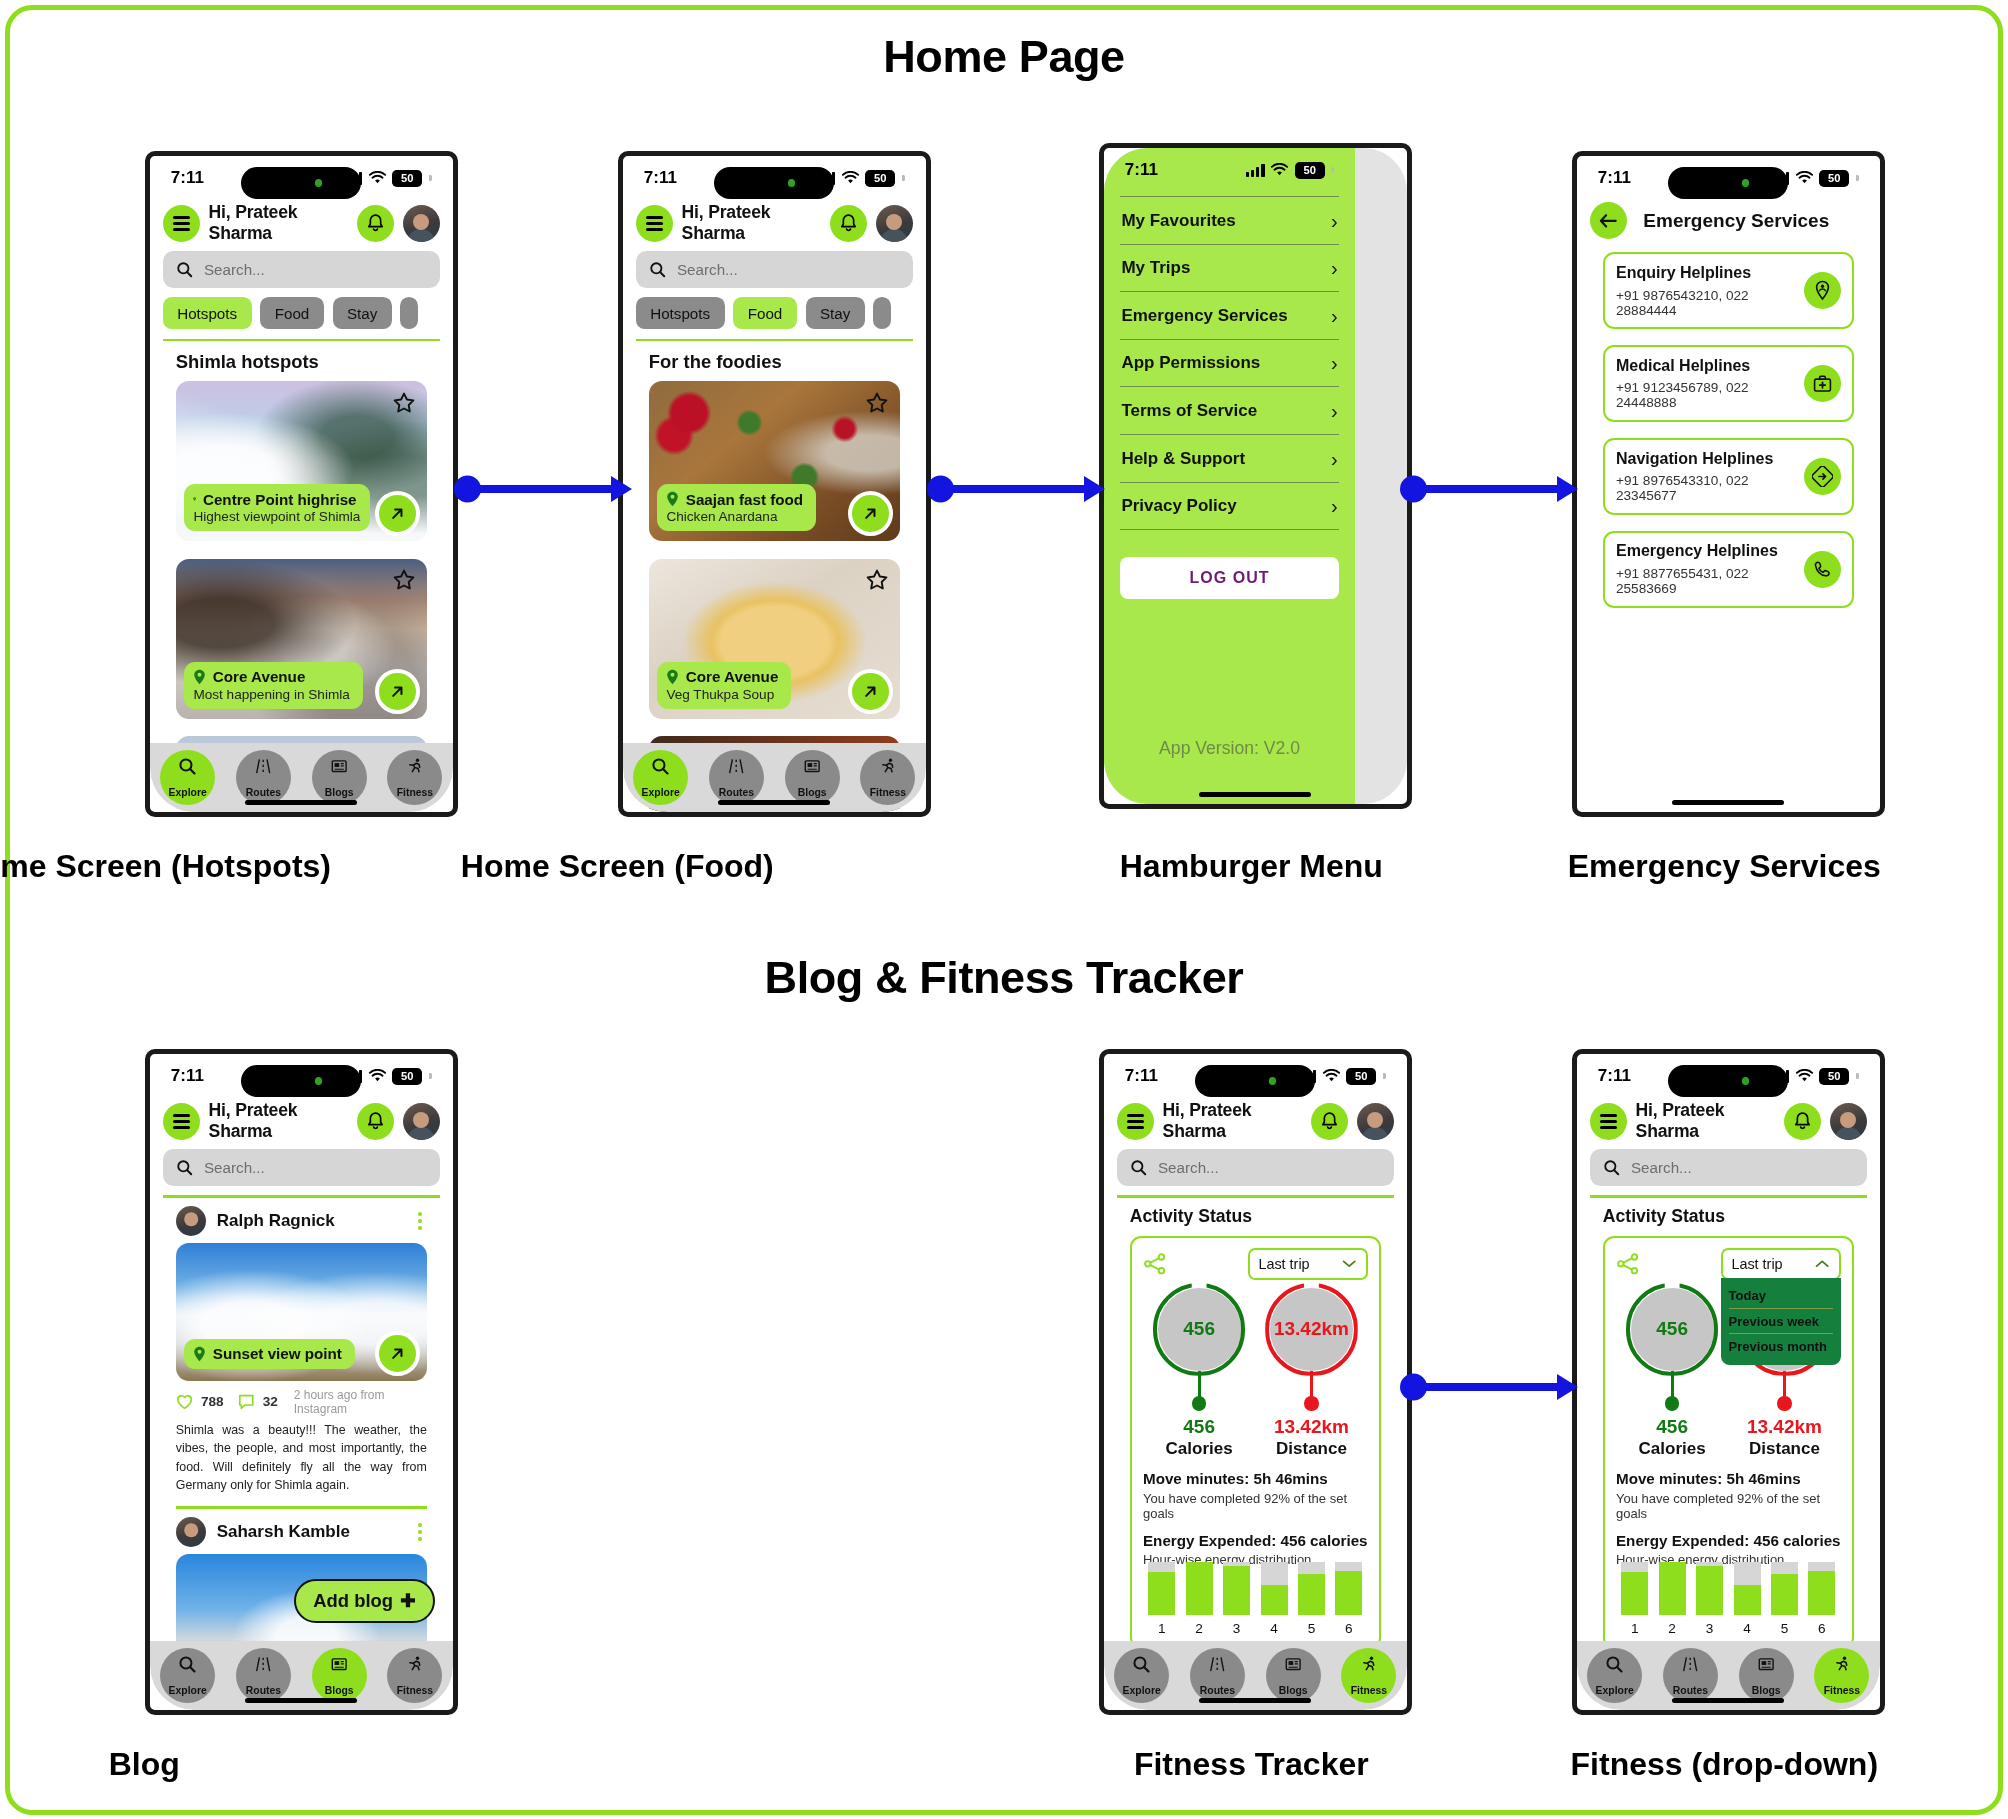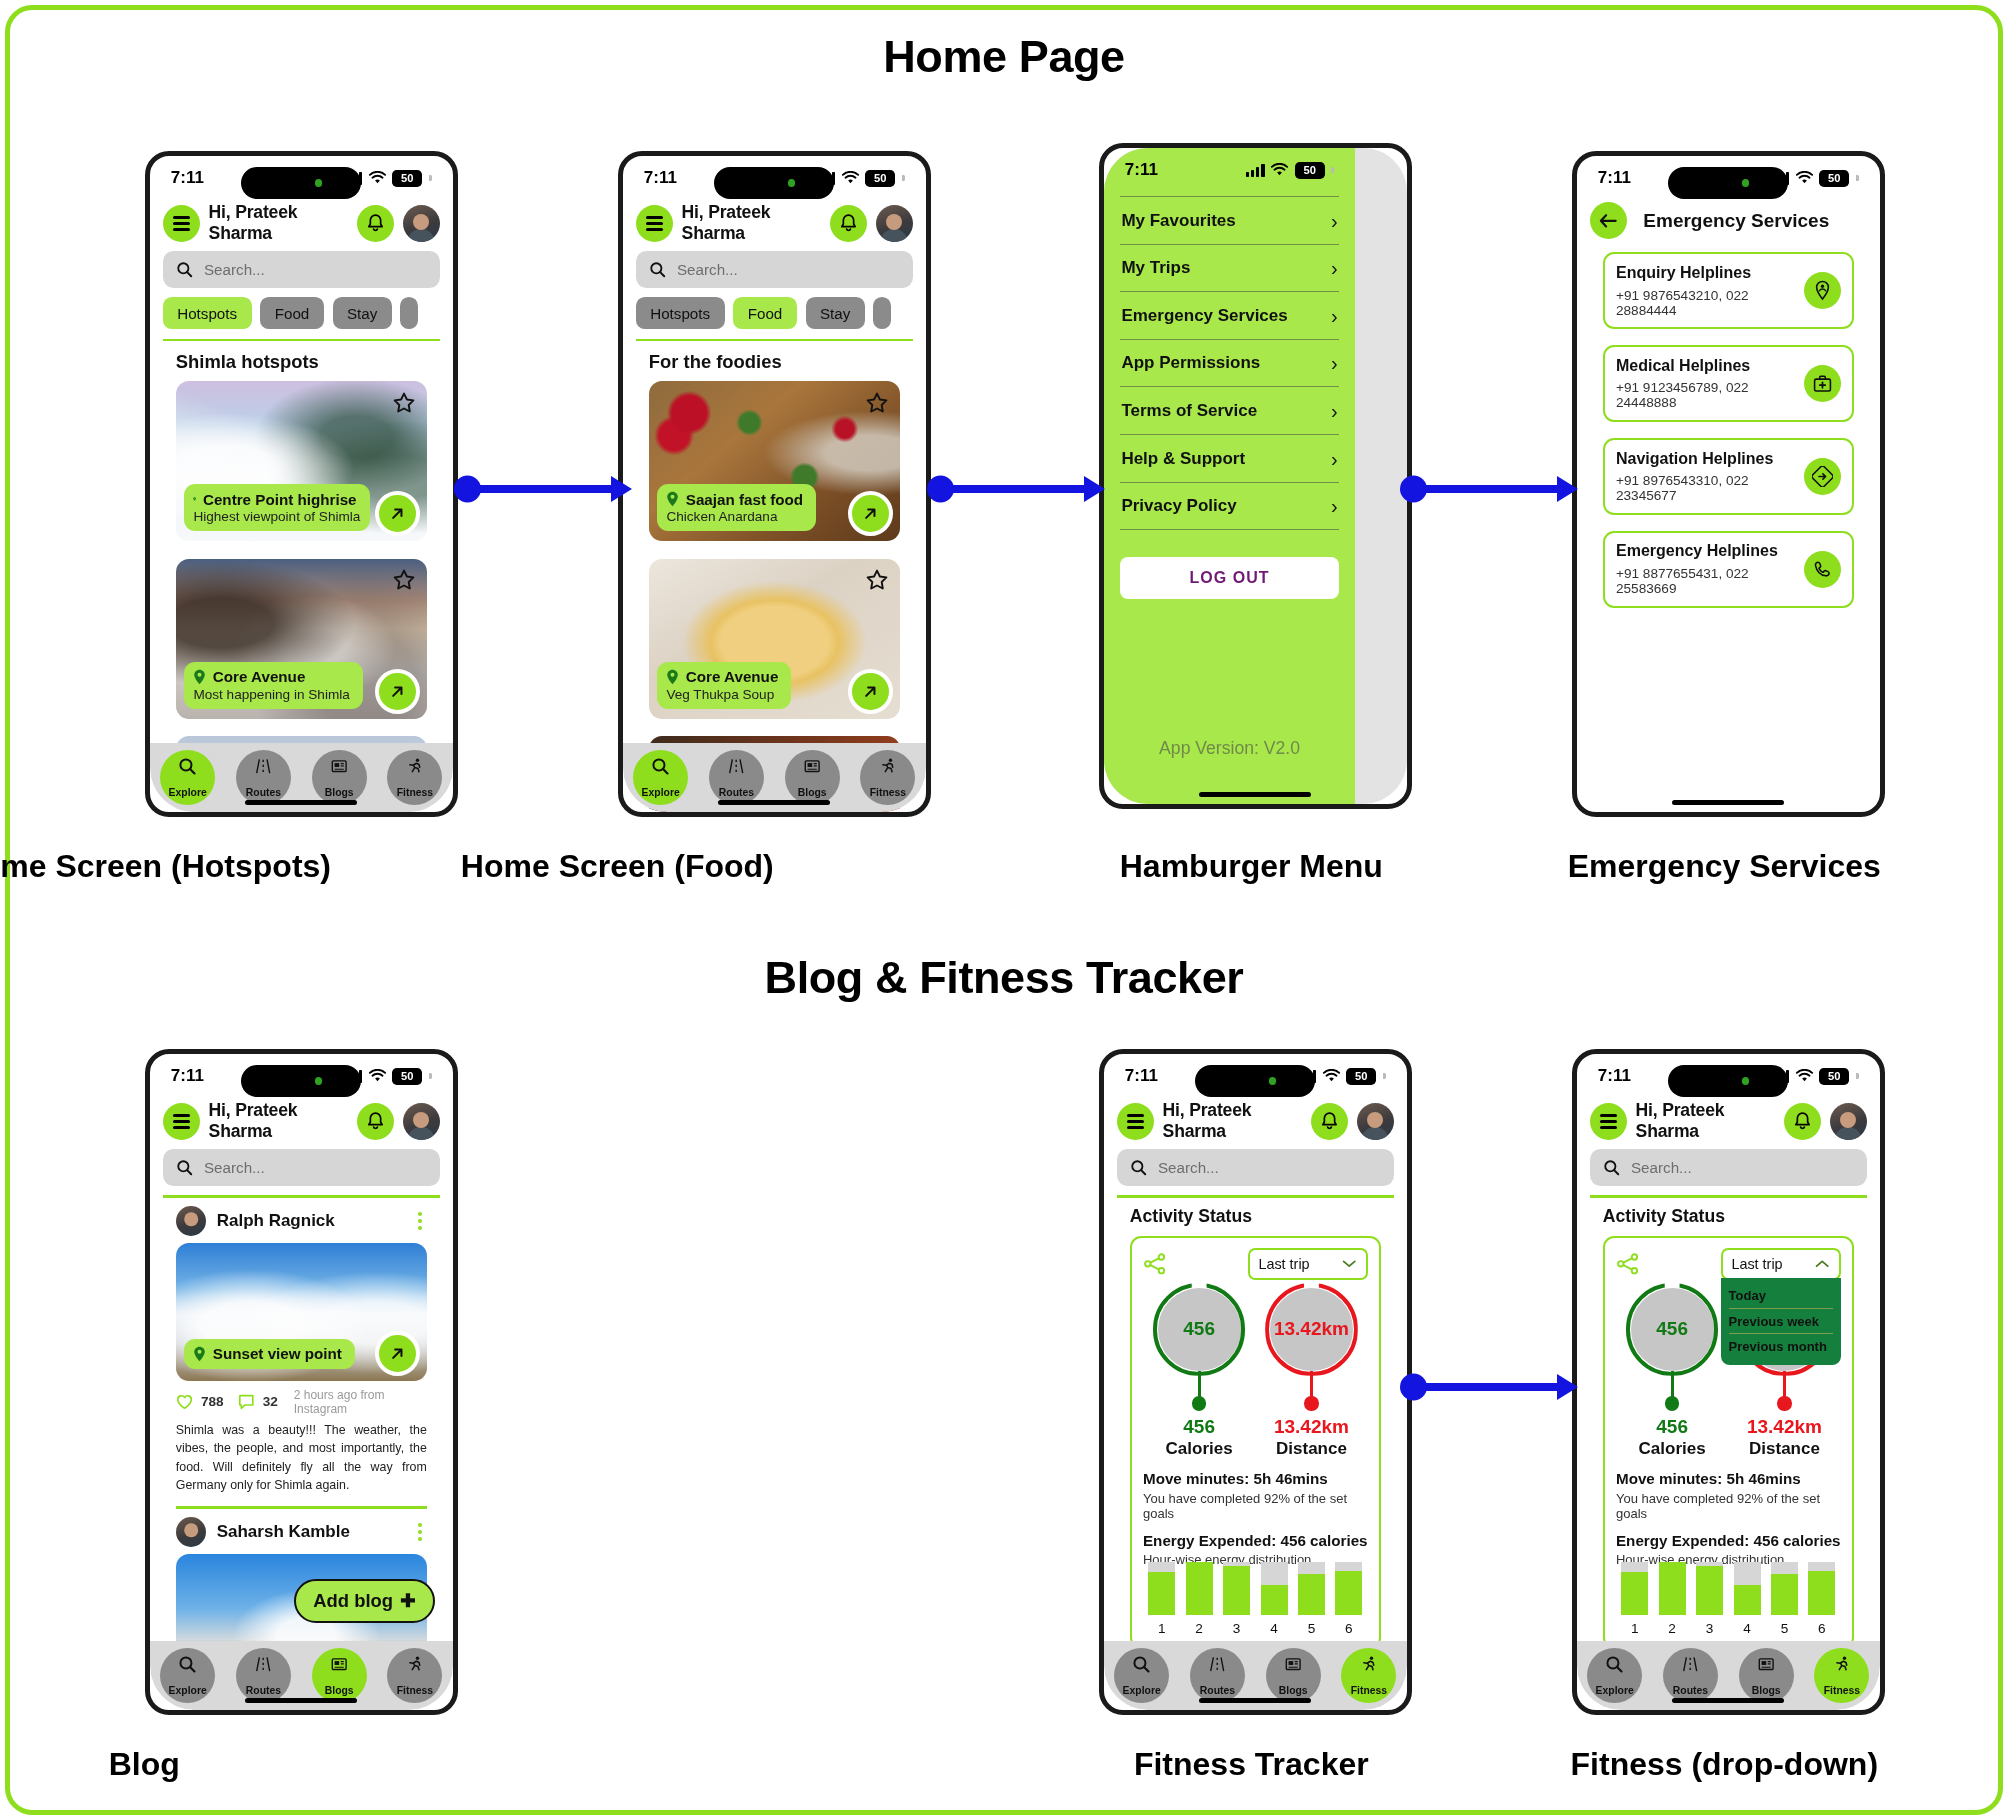--- a/index.html
+++ b/index.html
@@ -24,21 +24,21 @@
   #title-blog { top:942px; font-size:45px; }
 
   .screen-caption {
     position:absolute; text-align:center; font-size:32px; font-weight:800; color:#000;
     width:449px; font-family:"Liberation Sans Narrow","Liberation Sans",sans-serif;
   }
 
   
   .phone {
     position:absolute; width:313px; height:666px;
-    border:5.6px solid #1a1a1a; border-radius:24px;
+    border:5.6px solid #1a1a1a; border-radius:10px;
     background:#fff; overflow:hidden;
   }
   .phone-inner { position:absolute; inset:0; overflow:hidden; border-radius:44px; display:flex; flex-direction:column; }
   .notch {
     position:absolute; top:11.2px; left:50%; transform:translateX(-50%);
     width:120px; height:32px; background:#000; border-radius:17.6px; z-index:40;
     display:flex; align-items:center; justify-content:center;
   }
   .notch .dot { width:7.2px;height:7.2px;border-radius:50%;background:#2fa321; margin-left:35px;}
   .statusbar {

